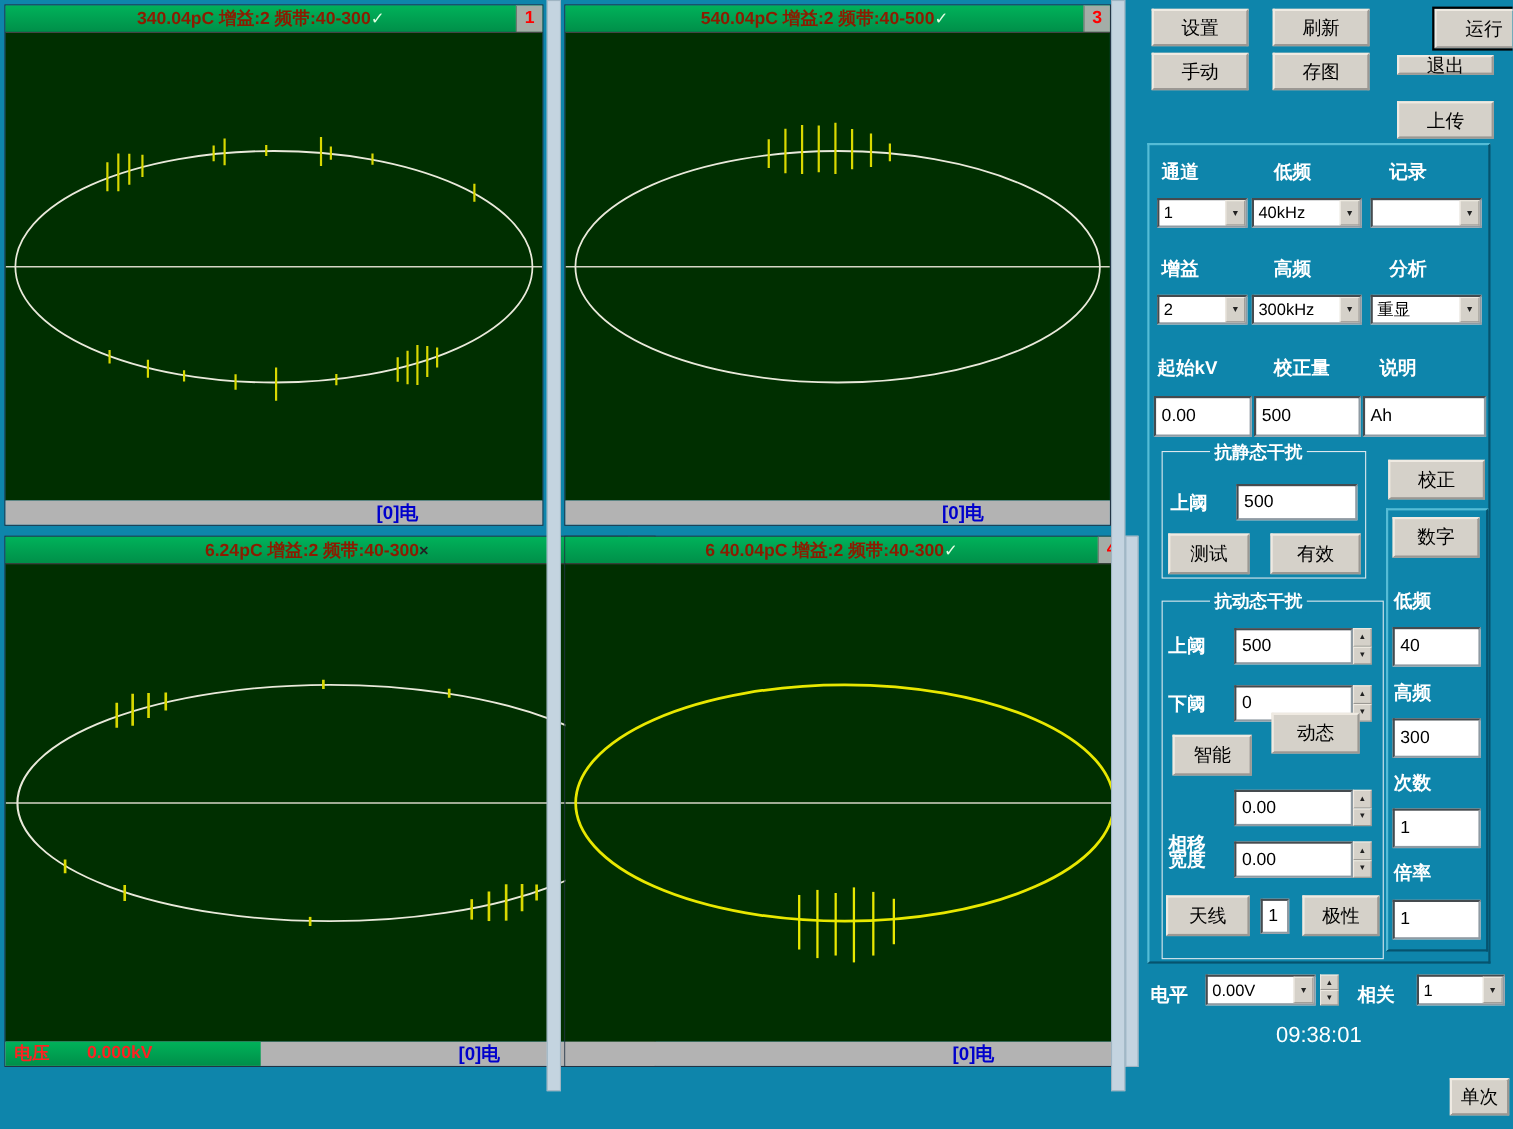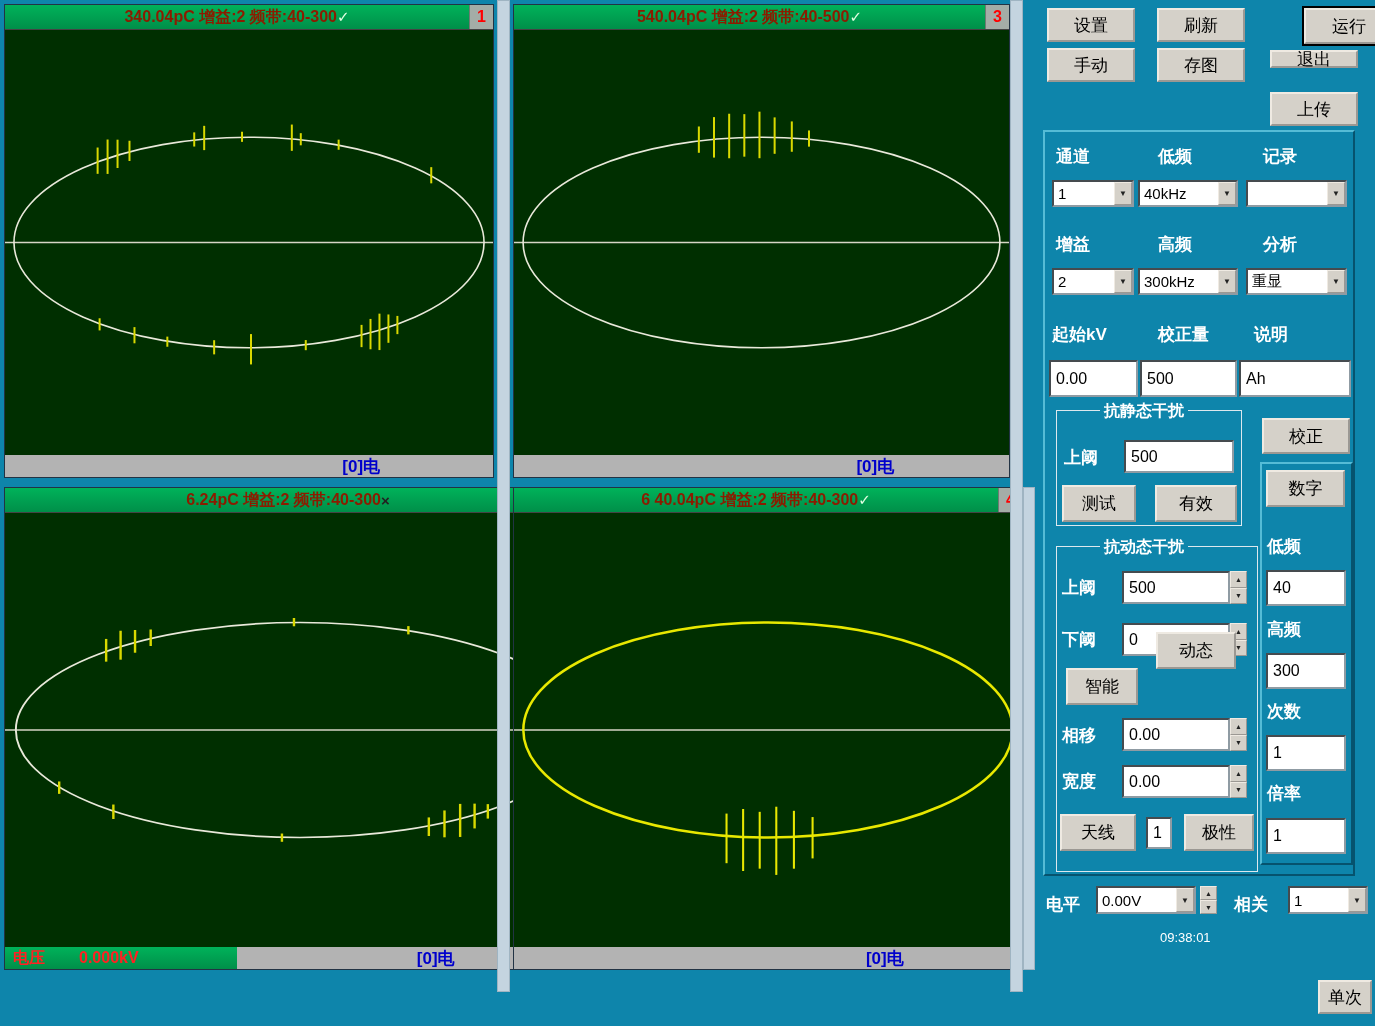--- a/index.html
+++ b/index.html
@@ -21,21 +21,21 @@
   .lbl{position:absolute;color:#fff;font-size:17px;font-weight:700;white-space:nowrap;}
   .combo{position:absolute;background:#fff;border:2px inset #8f9ba3;display:flex;align-items:stretch;font-size:15px;color:#000;}
   .combo .cval{flex:1;display:flex;align-items:center;padding-left:4px;overflow:hidden;white-space:nowrap;}
   .combo .carrow{width:18px;background:#d5d1c9;border:1px outset #efeae2;display:flex;align-items:center;justify-content:center;font-size:8px;color:#222;cursor:pointer;}
   .edit{position:absolute;background:#fff;border:2px inset #8f9ba3;font-size:16px;color:#000;display:flex;align-items:center;padding-left:5px;white-space:nowrap;}
   .spin{position:absolute;width:17px;display:flex;flex-direction:column;}
   .spin .sp{flex:1;background:#d5d1c9;border:1px outset #efeae2;display:flex;align-items:center;justify-content:center;font-size:7px;color:#222;cursor:pointer;}
   .group{position:absolute;border:1px solid #dde8ee;}
   .gtitle{position:absolute;top:-10px;left:8px;background:#0e85ab;padding:0 4px;color:#ffffff;font-size:16px;font-weight:700;white-space:nowrap;margin-left:35px;}
   .cpanel{position:absolute;border:2px solid;border-color:#55bcd6 #06536e #06536e #55bcd6;background:#0e85ab;}
-  .time{position:absolute;color:#fff;font-size:13px;}
+  .time{position:absolute;color:#fff;font-size:20px;}
 </style>
 </head>
 <body>
 
 <div class="panel" style="left:4px;top:4px;width:490px;height:474px">
   <div class="titlebar">
     <span class="ptitle">
       <span>340.04pC 增益:2 频带:40-300</span>
       <span class="mark" style="color: rgb(226, 255, 226);">✓</span>
     </span>
@@ -249,22 +249,22 @@
   <div class="sp">▲</div>
   <div class="sp">▼</div>
 </div>
 <div class="lbl" style="left:1062px;top:628px">下阈</div>
 <div class="edit" style="left:1122px;top:623px;width:108px;height:33px">0</div>
 <div class="spin" style="left:1230px;top:623px;height:33px">
   <div class="sp">▲</div>
   <div class="sp">▼</div>
 </div>
 <div class="btn" style="left:1066px;top:668px;width:72px;height:37px">智能</div>
-<div class="btn" style="left:1156px;top:632px;width:80px;height:37px">动态</div>
-<div class="lbl" style="left:1062px;top:724px">相移</div>
+<div class="btn" style="left:1156px;top:648px;width:80px;height:37px">动态</div>
+<div class="lbl" style="left:1062px;top:756px">相移</div>
 <div class="edit" style="left:1122px;top:718px;width:108px;height:33px">0.00</div>
 <div class="spin" style="left:1230px;top:718px;height:33px">
   <div class="sp">▲</div>
   <div class="sp">▼</div>
 </div>
 <div class="lbl" style="left:1062px;top:770px">宽度</div>
 <div class="edit" style="left:1122px;top:765px;width:108px;height:33px">0.00</div>
 <div class="spin" style="left:1230px;top:765px;height:33px">
   <div class="sp">▲</div>
   <div class="sp">▼</div>

